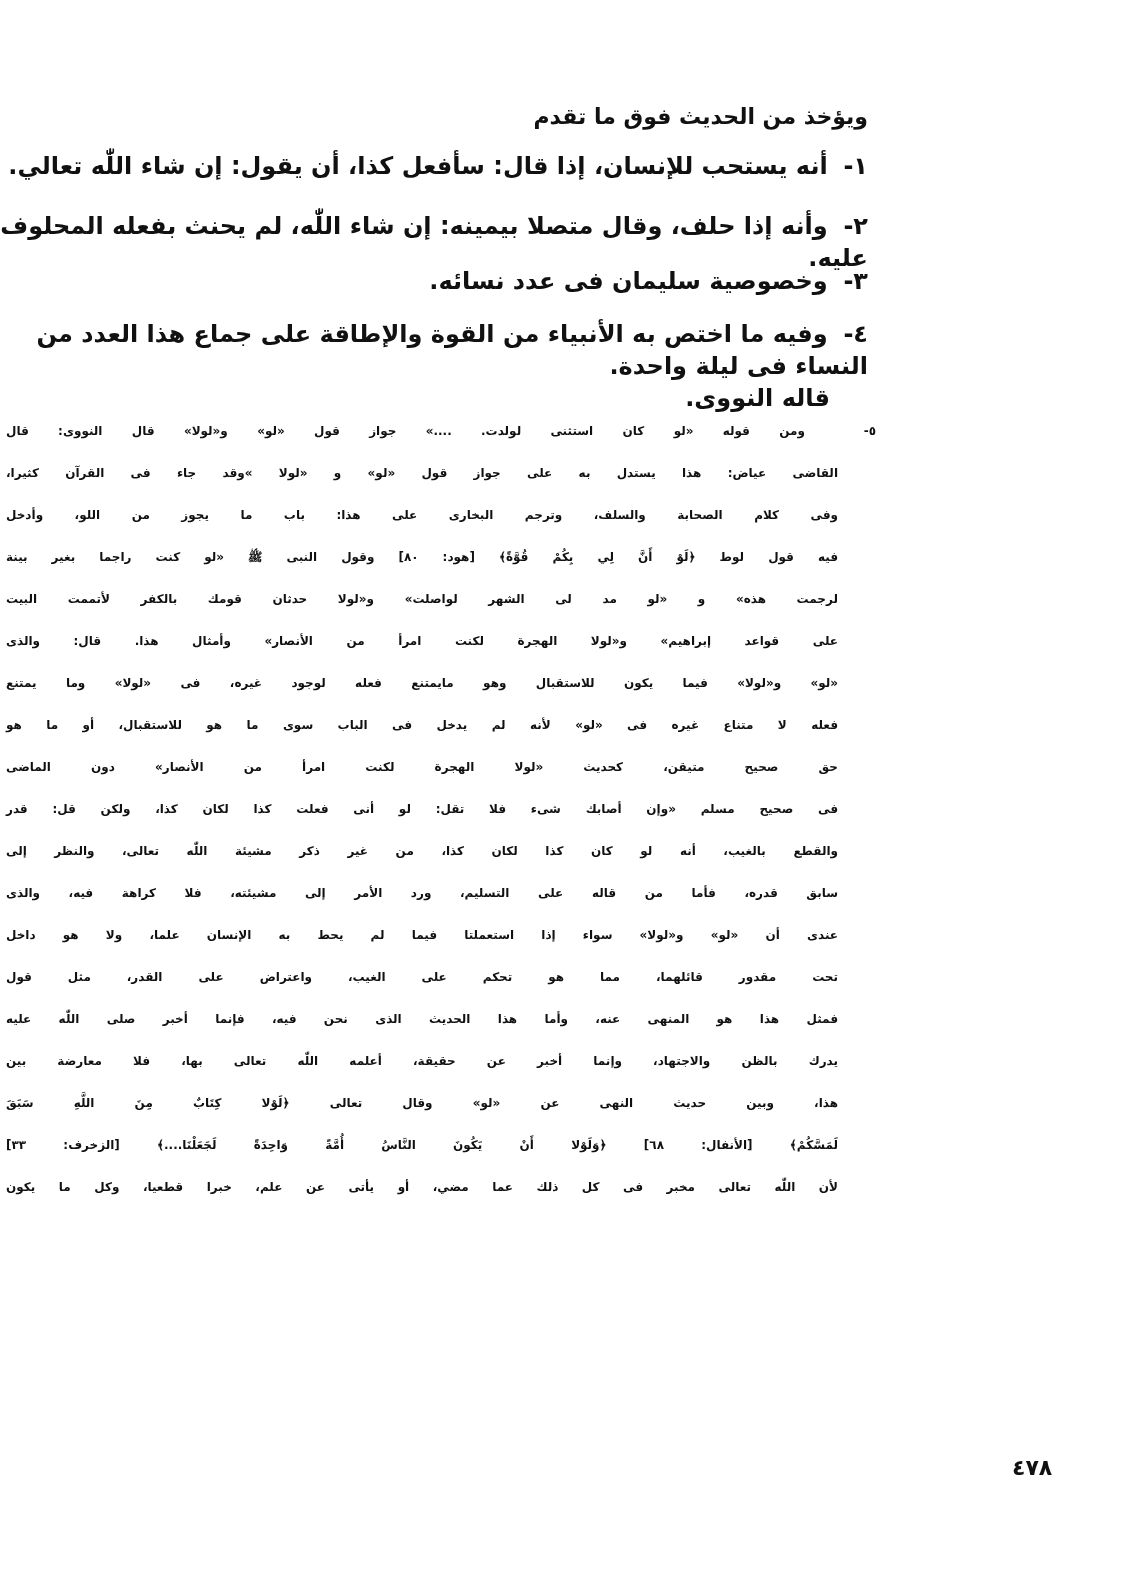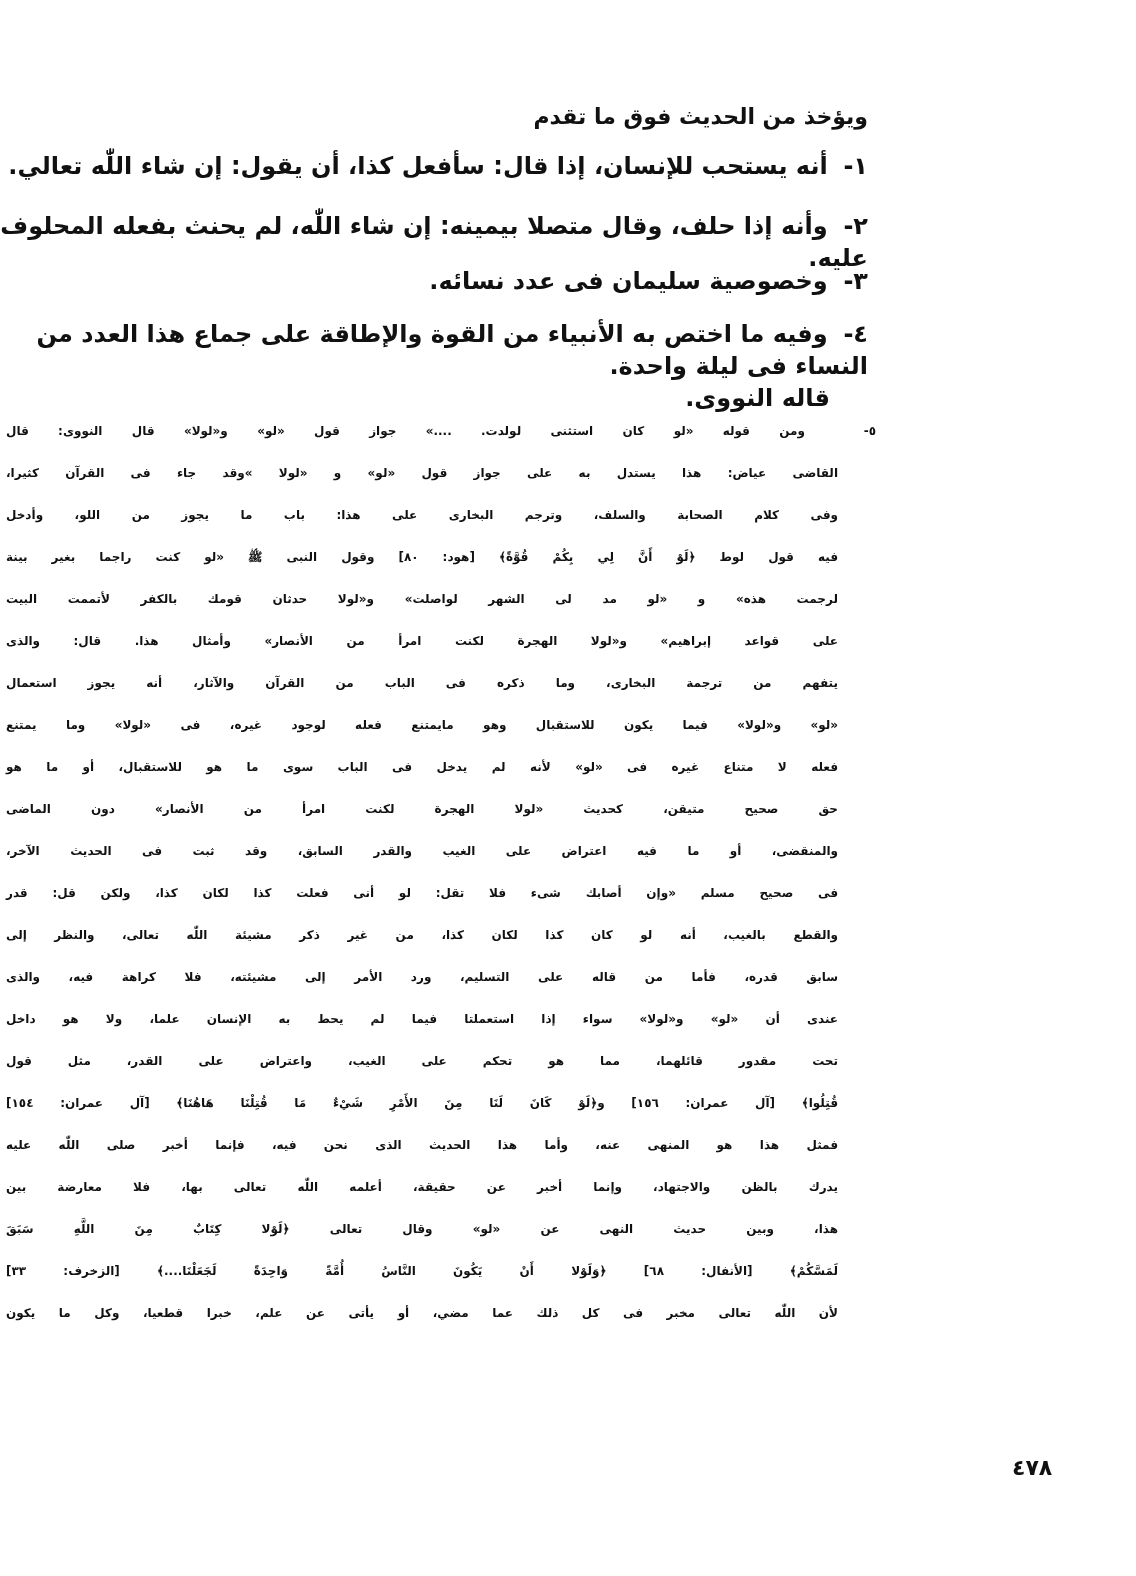--- a/index.html
+++ b/index.html
@@ -43,31 +43,28 @@
     <div class="indent">قاله النووى.</div>
   </div>
 
   <div class="para">
     <span class="line first"><span>٥-</span>&nbsp;&nbsp;<span>ومن قوله «لو كان استثنى لولدت. ....» جواز قول «لو» و«لولا» قال النووى: قال</span></span>
     <span class="line indent">القاضى عياض: هذا يستدل به على جواز قول «لو» و «لولا »وقد جاء فى القرآن كثيرا،</span>
     <span class="line indent">وفى كلام الصحابة والسلف، وترجم البخارى على هذا: باب ما يجوز من اللو، وأدخل</span>
     <span class="line indent">فيه قول لوط ﴿لَوْ أَنَّ لِي بِكُمْ قُوَّةً﴾ [هود: ٨٠] وقول النبى ﷺ «لو كنت راجما بغير بينة</span>
     <span class="line indent">لرجمت هذه» و «لو مد لى الشهر لواصلت» و«لولا حدثان قومك بالكفر لأتممت البيت</span>
     <span class="line indent">على قواعد إبراهيم» و«لولا الهجرة لكنت امرأ من الأنصار» وأمثال هذا. قال: والذى</span>
-    <span class="line indent">يتفهم من ترجمة البخارى، وما ذكره فى الباب من القرآن والآثار، أنه يجوز استعمال</span>
     <span class="line indent">«لو» و«لولا» فيما يكون للاستقبال وهو مايمتنع فعله لوجود غيره، فى «لولا» وما يمتنع</span>
     <span class="line indent">فعله لا متناع غيره فى «لو» لأنه لم يدخل فى الباب سوى ما هو للاستقبال، أو ما هو</span>
     <span class="line indent">حق صحيح متيقن، كحديث «لولا الهجرة لكنت امرأ من الأنصار» دون الماضى</span>
-    <span class="line indent">والمنقضى، أو ما فيه اعتراض على الغيب والقدر السابق، وقد ثبت فى الحديث الآخر،</span>
     <span class="line indent">فى صحيح مسلم «وإن أصابك شىء فلا تقل: لو أنى فعلت كذا لكان كذا، ولكن قل: قدر</span>
     <span class="line indent">والقطع بالغيب، أنه لو كان كذا لكان كذا، من غير ذكر مشيئة اللّٰه تعالى، والنظر إلى</span>
     <span class="line indent">سابق قدره، فأما من قاله على التسليم، ورد الأمر إلى مشيئته، فلا كراهة فيه، والذى</span>
     <span class="line indent">عندى أن «لو» و«لولا» سواء إذا استعملتا فيما لم يحط به الإنسان علما، ولا هو داخل</span>
     <span class="line indent">تحت مقدور قائلهما، مما هو تحكم على الغيب، واعتراض على القدر، مثل قول</span>
-    <span class="line indent">قُتِلُوا﴾ [آل عمران: ١٥٦] و﴿لَوْ كَانَ لَنَا مِنَ الأَمْرِ شَيْءٌ مَا قُتِلْنَا هَاهُنَا﴾ [آل عمران: ١٥٤]</span>
     <span class="line indent">فمثل هذا هو المنهى عنه، وأما هذا الحديث الذى نحن فيه، فإنما أخبر صلى اللّٰه عليه</span>
     <span class="line indent">يدرك بالظن والاجتهاد، وإنما أخبر عن حقيقة، أعلمه اللّٰه تعالى بها، فلا معارضة بين</span>
     <span class="line indent">هذا، وبين حديث النهى عن «لو» وقال تعالى ﴿لَوْلا كِتَابٌ مِنَ اللَّهِ سَبَقَ</span>
     <span class="line indent">لَمَسَّكُمْ﴾ [الأنفال: ٦٨] ﴿وَلَوْلا أَنْ يَكُونَ النَّاسُ أُمَّةً وَاحِدَةً لَجَعَلْنَا....﴾ [الزخرف: ٣٣]</span>
     <span class="line indent">لأن اللّٰه تعالى مخبر فى كل ذلك عما مضي، أو يأتى عن علم، خبرا قطعيا، وكل ما يكون</span>
   </div>
 
   <div class="pagenum">٤٧٨</div>
 </div>
 

